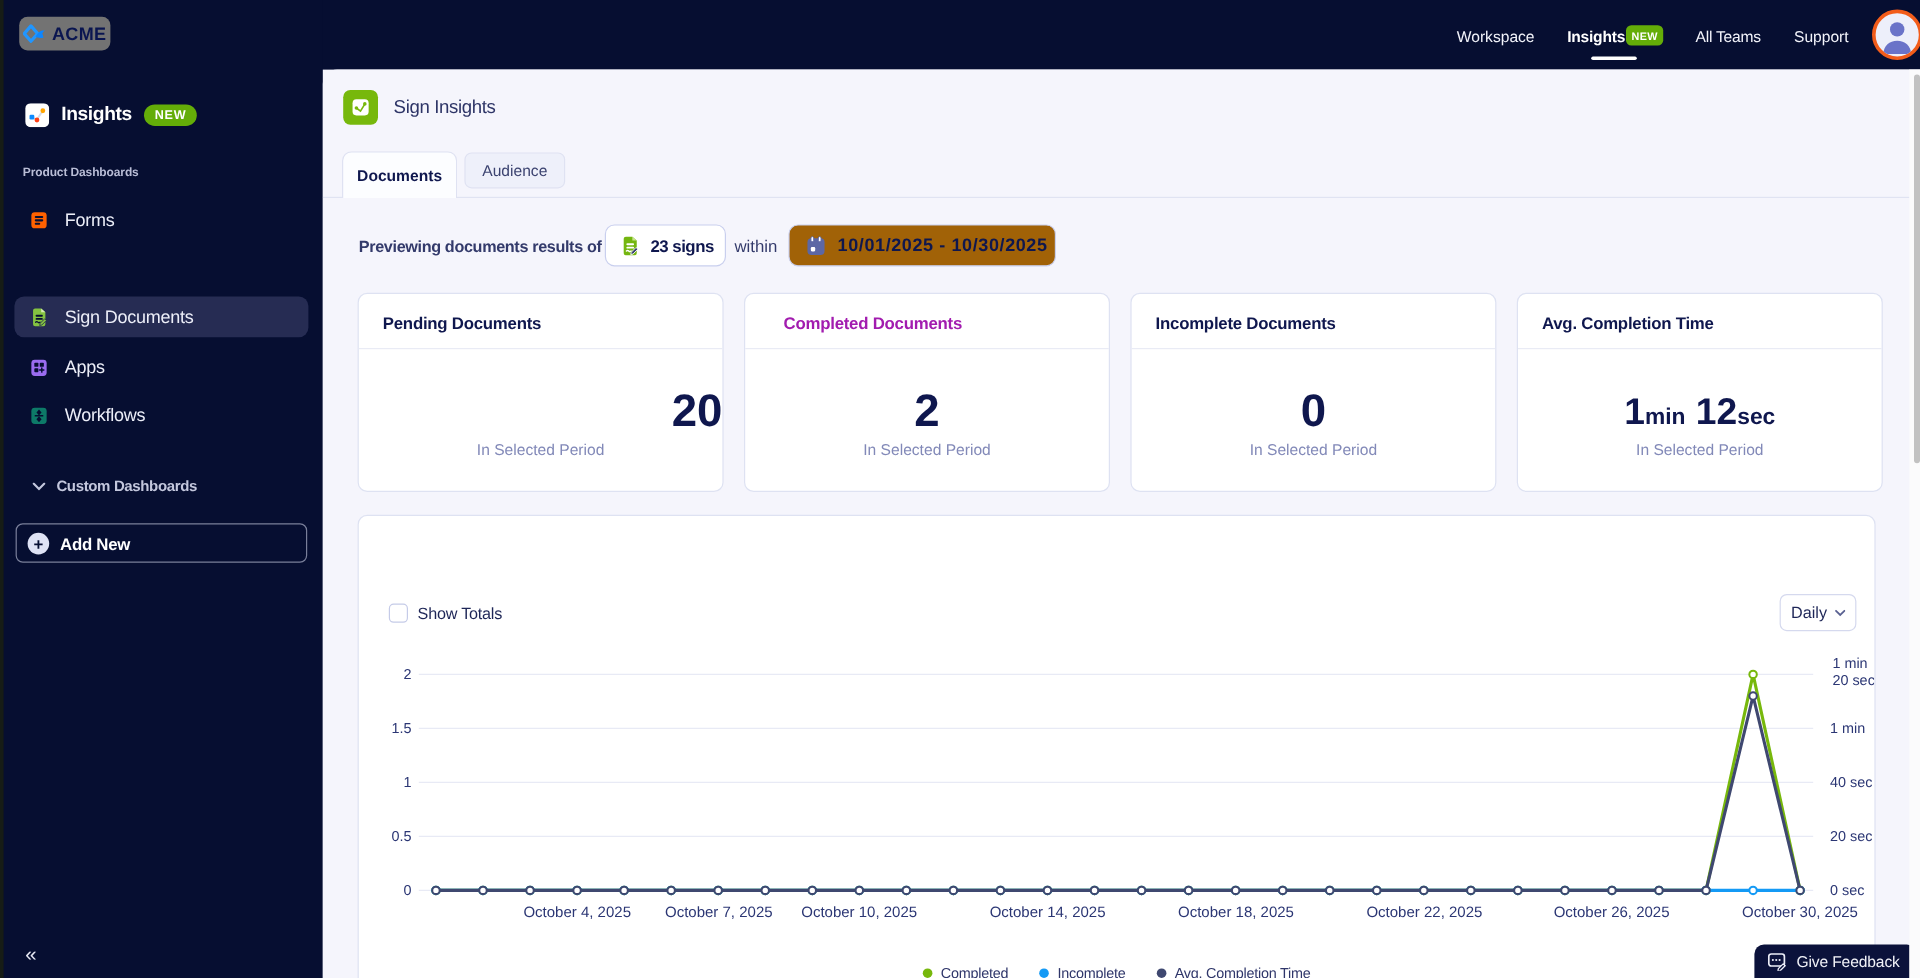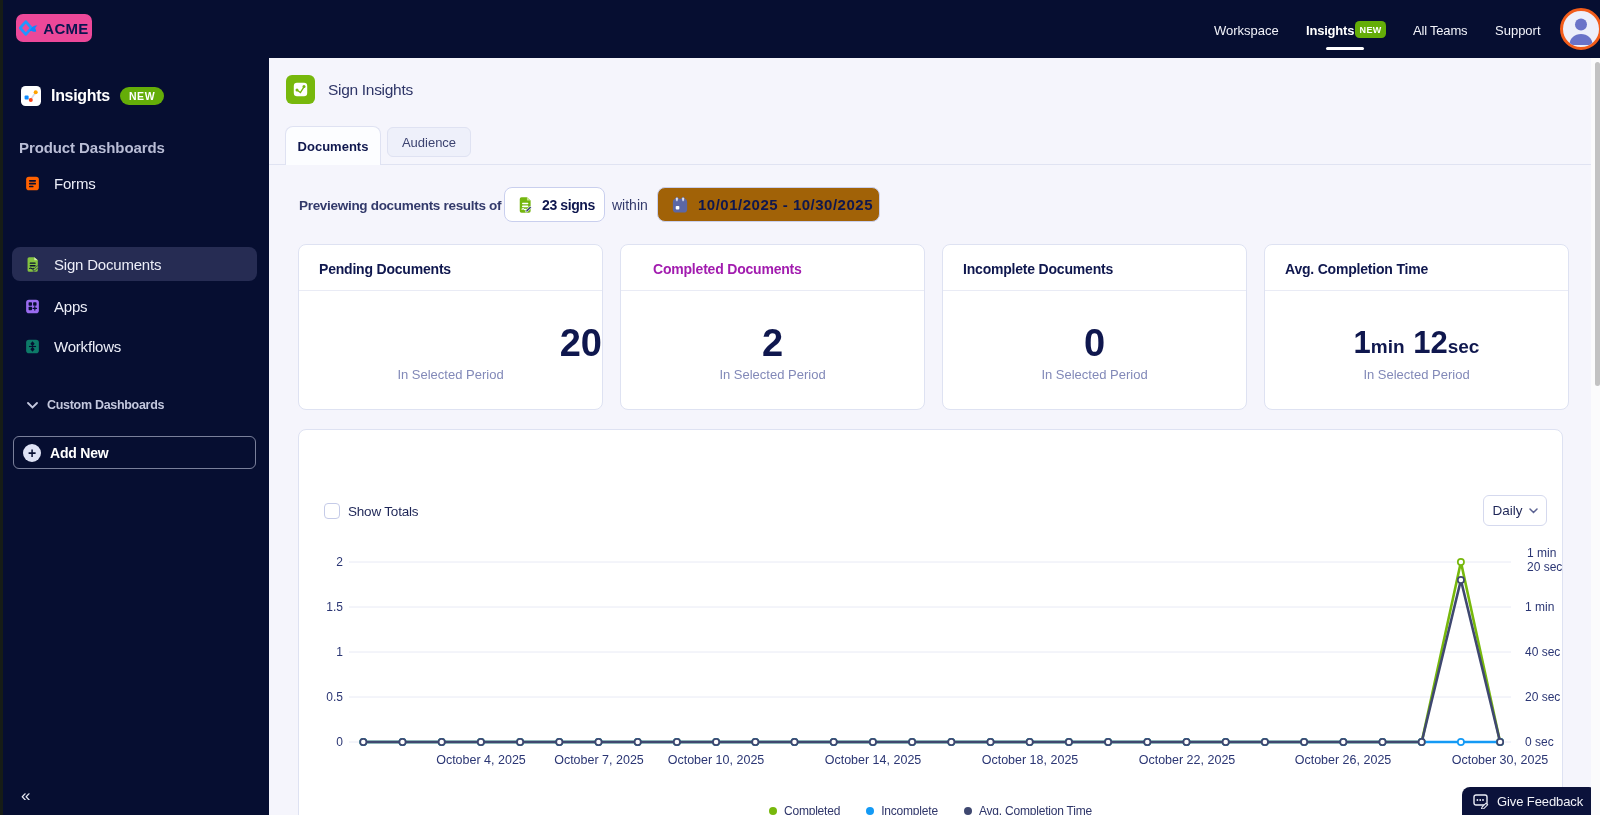--- a/index.html
+++ b/index.html
@@ -16,39 +16,39 @@
   <div style="position:absolute;left:1495px;top:23px;font-size:13px;color:#f2f3fa">Support</div>
   <div style="position:absolute;left:1560px;top:8px;width:42px;height:42px;border-radius:50%;background:#edeffa;border:3px solid #f25c1a;box-sizing:border-box;overflow:hidden">
     <svg width="36" height="36" viewBox="0 0 36 36">
         <circle cx="18" cy="13.5" r="6" fill="#6a73c8"></circle>
         <path d="M6.5 34c0-6.9 5.1-11 11.5-11s11.5 4.1 11.5 11z" fill="#6a73c8"></path>
       </svg>
   </div>
 </div>
 
 <div style="position:absolute;left:0;top:0;width:269px;height:815px;background:#060e31">
-  <div style="position:absolute;left:16px;top:14px;width:76px;height:28px;background:#ec4899;border-radius:7px;display:flex;align-items:center;justify-content:center;gap:4px">
+  <div style="position:absolute;left:16px;top:14px;width:76px;height:28px;background:#737373;border-radius:7px;display:flex;align-items:center;justify-content:center;gap:4px">
     <svg width="20" height="18" viewBox="0 0 20 18">
         <path d="M6.8 2.6 12.4 9l-5.6 6.4L1.2 9z" fill="none" stroke="#2196ff" stroke-width="2.7" stroke-linejoin="round"></path>
         <path d="M10.6 11.7c2.6-4.4 4.4-5.6 7.8-5.2-1.2 1-1.8 1.7-2.2 2.7.5 1 .9 1.8 1 3.2-3.3.6-4.8-.1-6.6-.7z" fill="#0d86ff"></path>
       </svg>
     <span style="font-size:15px;font-weight:800;color:#0a1550;letter-spacing:.3px">ACME</span>
   </div>
   <div style="position:absolute;left:21px;top:86px;display:flex;align-items:center">
     <svg width="20" height="20" viewBox="0 0 20 20">
         <rect width="20" height="20" rx="4.5" fill="#fff"></rect>
         <path d="M5.5 11.5 9.5 14l5-7.5" stroke="#d8dbe8" stroke-width="1.6" fill="none"></path>
         <rect x="3.6" y="9.6" width="4" height="4" rx="1" fill="#0d8bff"></rect>
         <circle cx="9.8" cy="14" r="2" fill="#ff4016"></circle>
         <circle cx="14.7" cy="6.3" r="2" fill="#ffa400"></circle>
       </svg>
     <span style="margin-left:10px;font-size:16px;font-weight:700;letter-spacing:-.3px;color:#fff">Insights</span>
     <span style="margin-left:10px;background:#64ad08;color:#fff;font-size:10.5px;font-weight:700;letter-spacing:.6px;border-radius:9px;padding:3.5px 9px 3px">NEW</span>
   </div>
-  <div style="position:absolute;left:19px;top:139px;font-size:15px;font-weight:700;color:#b9bdd6;letter-spacing:-.1px">Product Dashboards</div>
+  <div style="position:absolute;left:19px;top:139px;font-size:10px;font-weight:700;color:#b9bdd6;letter-spacing:-.1px">Product Dashboards</div>
   <div style="position:absolute;left:12px;top:166px;width:245px;height:34px;border-radius:8px;display:flex;align-items:center;padding-left:12px;box-sizing:border-box">
       <span style="display:inline-flex;width:17px;height:17px">
         <svg width="17" height="17" viewBox="0 0 24 24">
           <rect x="3" y="2.5" width="18" height="19" rx="4" fill="#ff6100"></rect>
           <rect x="7" y="7" width="10" height="2.4" rx="1.2" fill="#060e31"></rect>
           <rect x="7" y="11" width="10" height="2.4" rx="1.2" fill="#060e31"></rect>
           <rect x="7" y="15" width="6.5" height="2.4" rx="1.2" fill="#060e31"></rect>
         </svg>
       </span>
       <span style="margin-left:13px;font-size:15px;font-weight:500;color:#eceef8;letter-spacing:-.2px">Forms</span>

